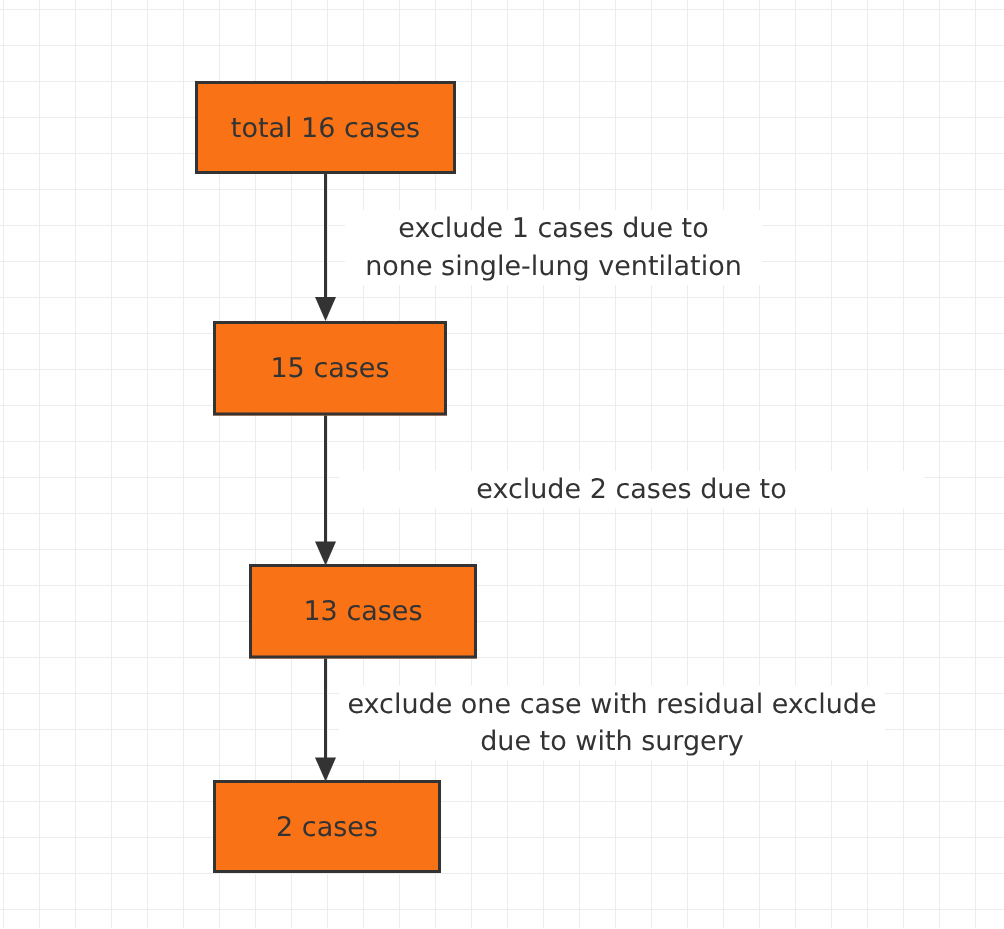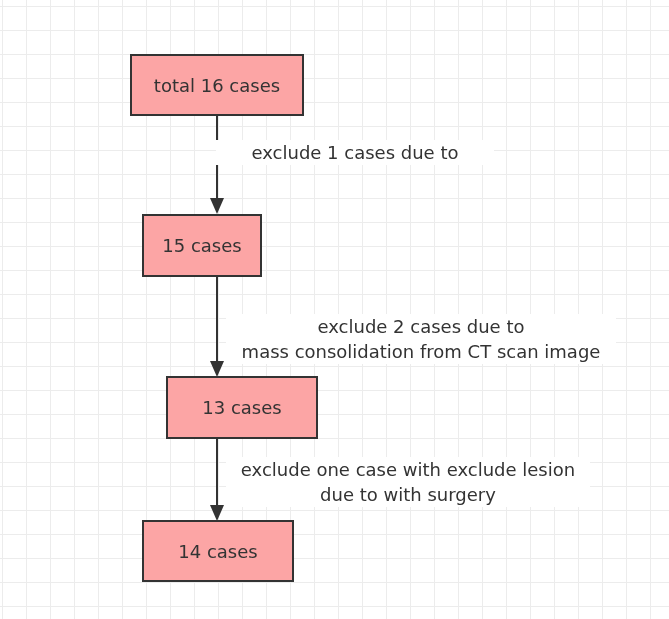--- a/index.html
+++ b/index.html
@@ -9,21 +9,21 @@
       background-image:
         linear-gradient(to right, #ececec 1px, transparent 1px),
         linear-gradient(to bottom, #ececec 1px, transparent 1px);
       background-size: 24px 24px;
       background-position: 2px 6px;
       font-family: "DejaVu Sans", sans-serif;
       color: #333333;
     }
     .box {
       position: absolute; box-sizing: border-box;
-      border: 2px solid #333333; background: #fca5a5;
+      border: 2px solid #333333; background: #f97316;
       display: flex; align-items: center; justify-content: center;
       font-size: 18px; color: #333333;
     }
     .vline { position: absolute; width: 2px; background: #333333; }
     .arrowhead {
       position: absolute; width: 0; height: 0;
       border-left: 7px solid transparent; border-right: 7px solid transparent;
       border-top: 16px solid #333333;
     }
     .label {
@@ -35,43 +35,43 @@
 <body>
 
 <div>
 
   <div class="box" style="left:130px; top:54px; width:174px; height:62px;">
     <span>total 16 cases</span>
   </div>
 
   <div class="vline" style="left:216px; top:116px; height:84px;"></div>
   <div class="arrowhead" style="left:210px; top:198px;"></div>
-  <div class="label" style="left:216px; top:140px; width:278px;">
+  <div class="label" style="left:230px; top:140px; width:278px;">
     <div>exclude 1 cases due to</div>
+    <div>none single-lung ventilation</div>
   </div>
 
-  <div class="box" style="left:142px; top:214px; width:120px; height:63px;">
+  <div class="box" style="left:142px; top:214px; width:156px; height:63px;">
     <span>15 cases</span>
   </div>
 
   <div class="vline" style="left:216px; top:277px; height:86px;"></div>
   <div class="arrowhead" style="left:210px; top:361px;"></div>
   <div class="label" style="left:226px; top:314px; width:390px;">
     <div>exclude 2 cases due to</div>
-    <div>mass consolidation from CT scan image</div>
   </div>
 
   <div class="box" style="left:142px; top:376px; width:152px; height:63px;margin-left:24px;">
     <span>13 cases</span>
   </div>
 
   <div class="vline" style="left:216px; top:439px; height:68px;"></div>
   <div class="arrowhead" style="left:210px; top:505px;"></div>
   <div class="label" style="left:226px; top:457px; width:364px;">
-    <div>exclude one case with exclude lesion</div>
+    <div>exclude one case with residual exclude</div>
     <div>due to with surgery</div>
   </div>
 
   <div class="box" style="left:142px; top:520px; width:152px; height:62px;">
-    <span>14 cases</span>
+    <span>2 cases</span>
   </div>
 
 </div>
 
 </body></html>

